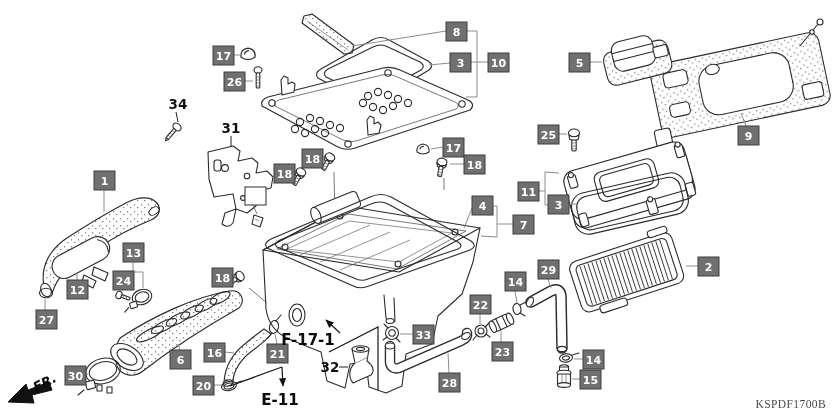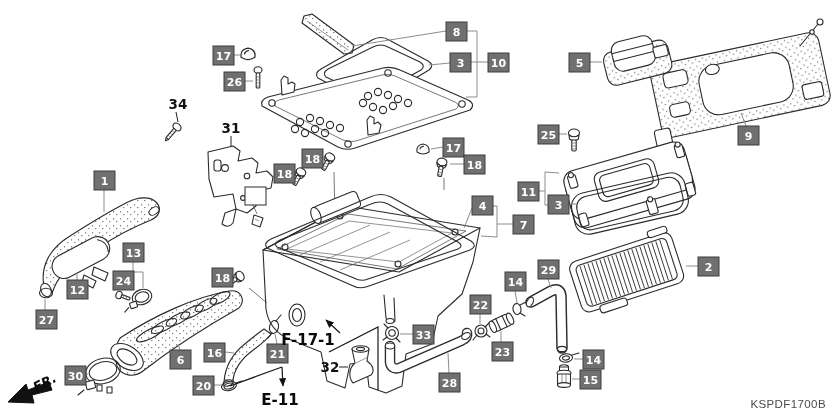--- a/index.html
+++ b/index.html
@@ -15,21 +15,21 @@
   .tube-w{stroke:#fff;fill:none;stroke-linecap:round;stroke-linejoin:round}
   .leader{stroke:#8c8c8c;stroke-width:1;fill:none}
   .blk{stroke:#161616;stroke-width:1.2;fill:none}
   .callout-box{fill:#707070;stroke:#3c3c3c;stroke-width:1}
   .callout-empty{fill:#ffffff;stroke:#2b2b2b;stroke-width:1}
   .callout-text{fill:#fff;font-size:11px;font-weight:bold;text-anchor:middle}
   .plain-num{fill:#111;font-size:13.5px;font-weight:600;text-anchor:middle}
   .ref-label{fill:#0a0a0a;font-size:15px;font-weight:bold;text-anchor:middle}
   .fr-label{fill:#0a0a0a;font-size:13px;font-weight:bold;font-style:italic}
   .code{position:absolute;left:716px;top:398px;width:110px;text-align:right;
-        font-family:Liberation Sans, sans-serif;font-size:11.5px;color:#4a4a4a;letter-spacing:.4px}
+        font-family:Liberation Serif, serif;font-size:11.5px;color:#4a4a4a;letter-spacing:.4px}
 </style>
 </head>
 <body>
 
 <div class="stage">
 <svg id="dsvg" width="839" height="420" viewBox="0 0 839 420">
   <defs>
     <pattern id="stip" width="7" height="7" patternUnits="userSpaceOnUse">
       <rect width="7" height="7" fill="#ffffff"></rect>
       <circle cx="1.6" cy="1.8" r="0.65" fill="#4a4a4a"></circle>

